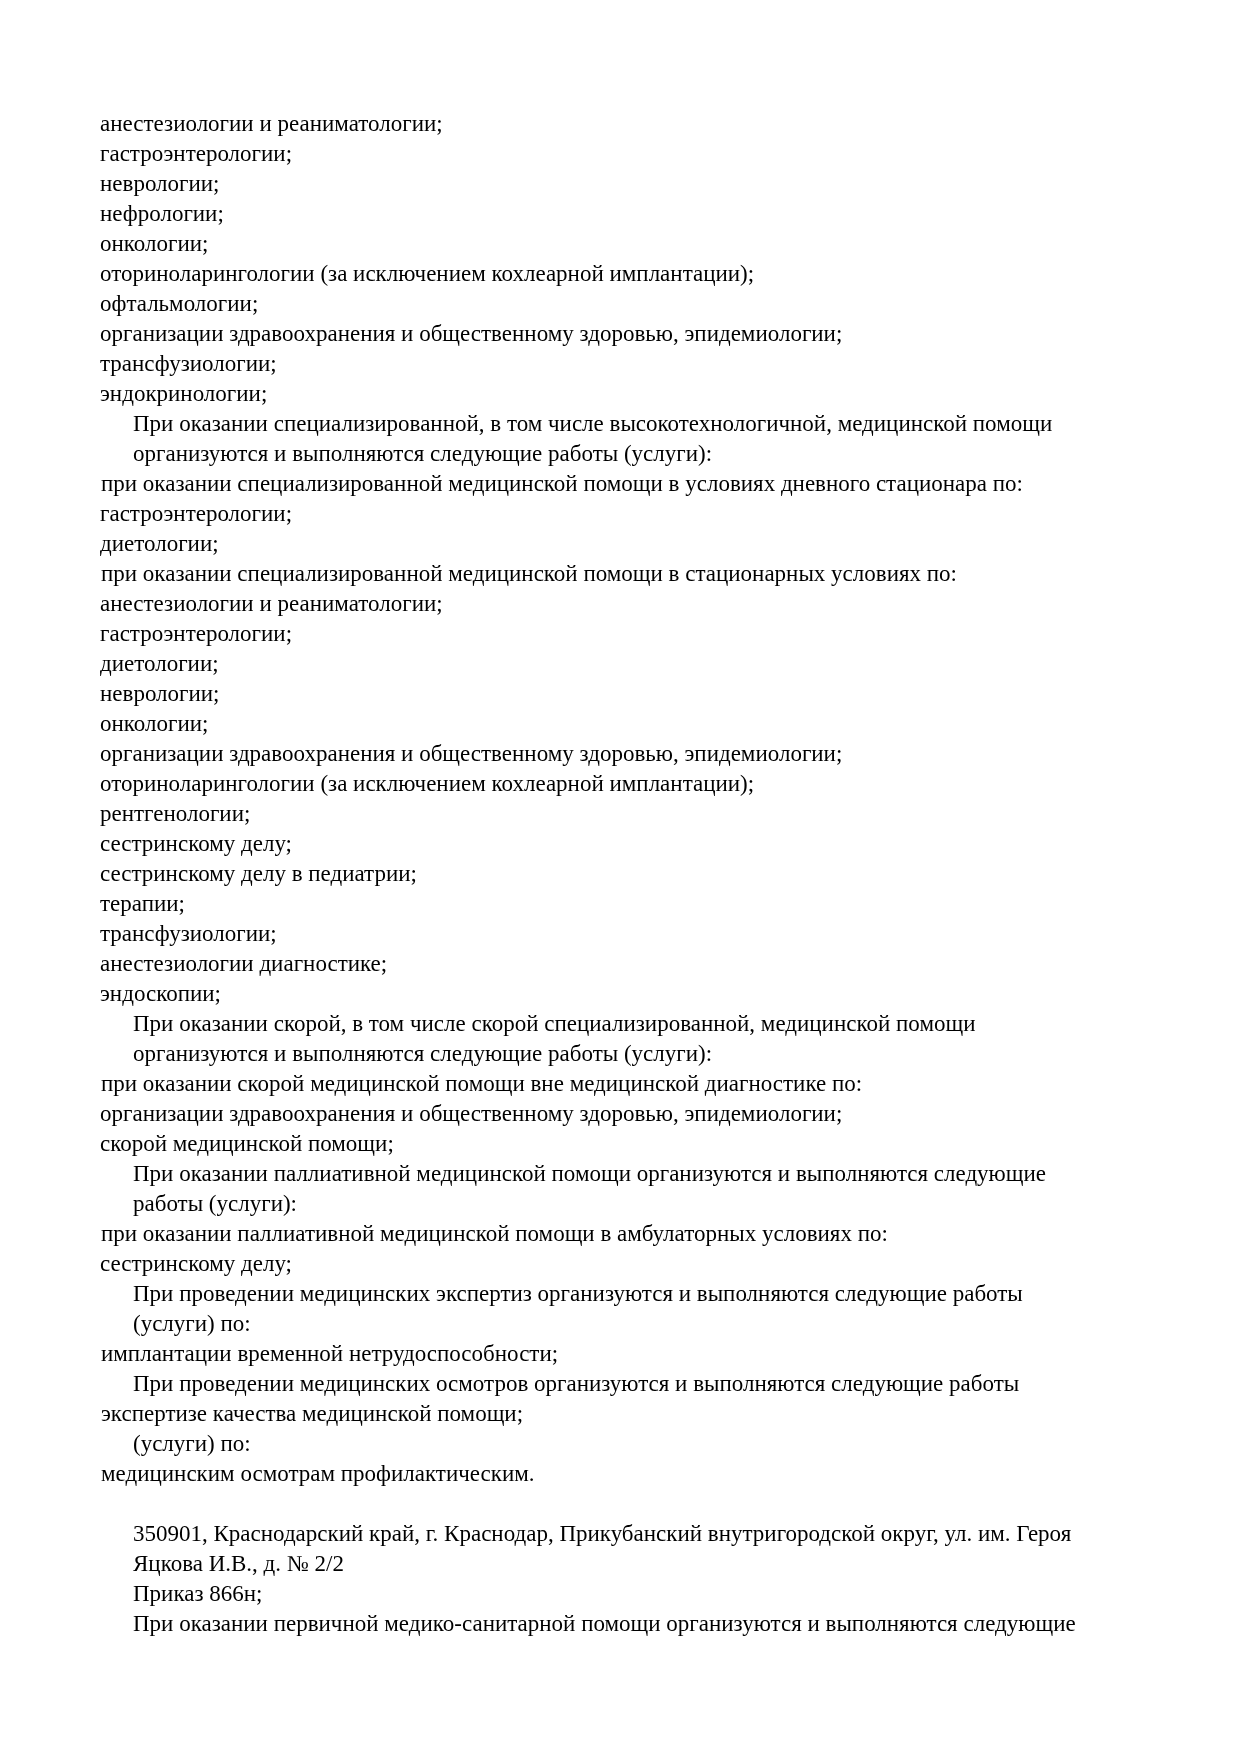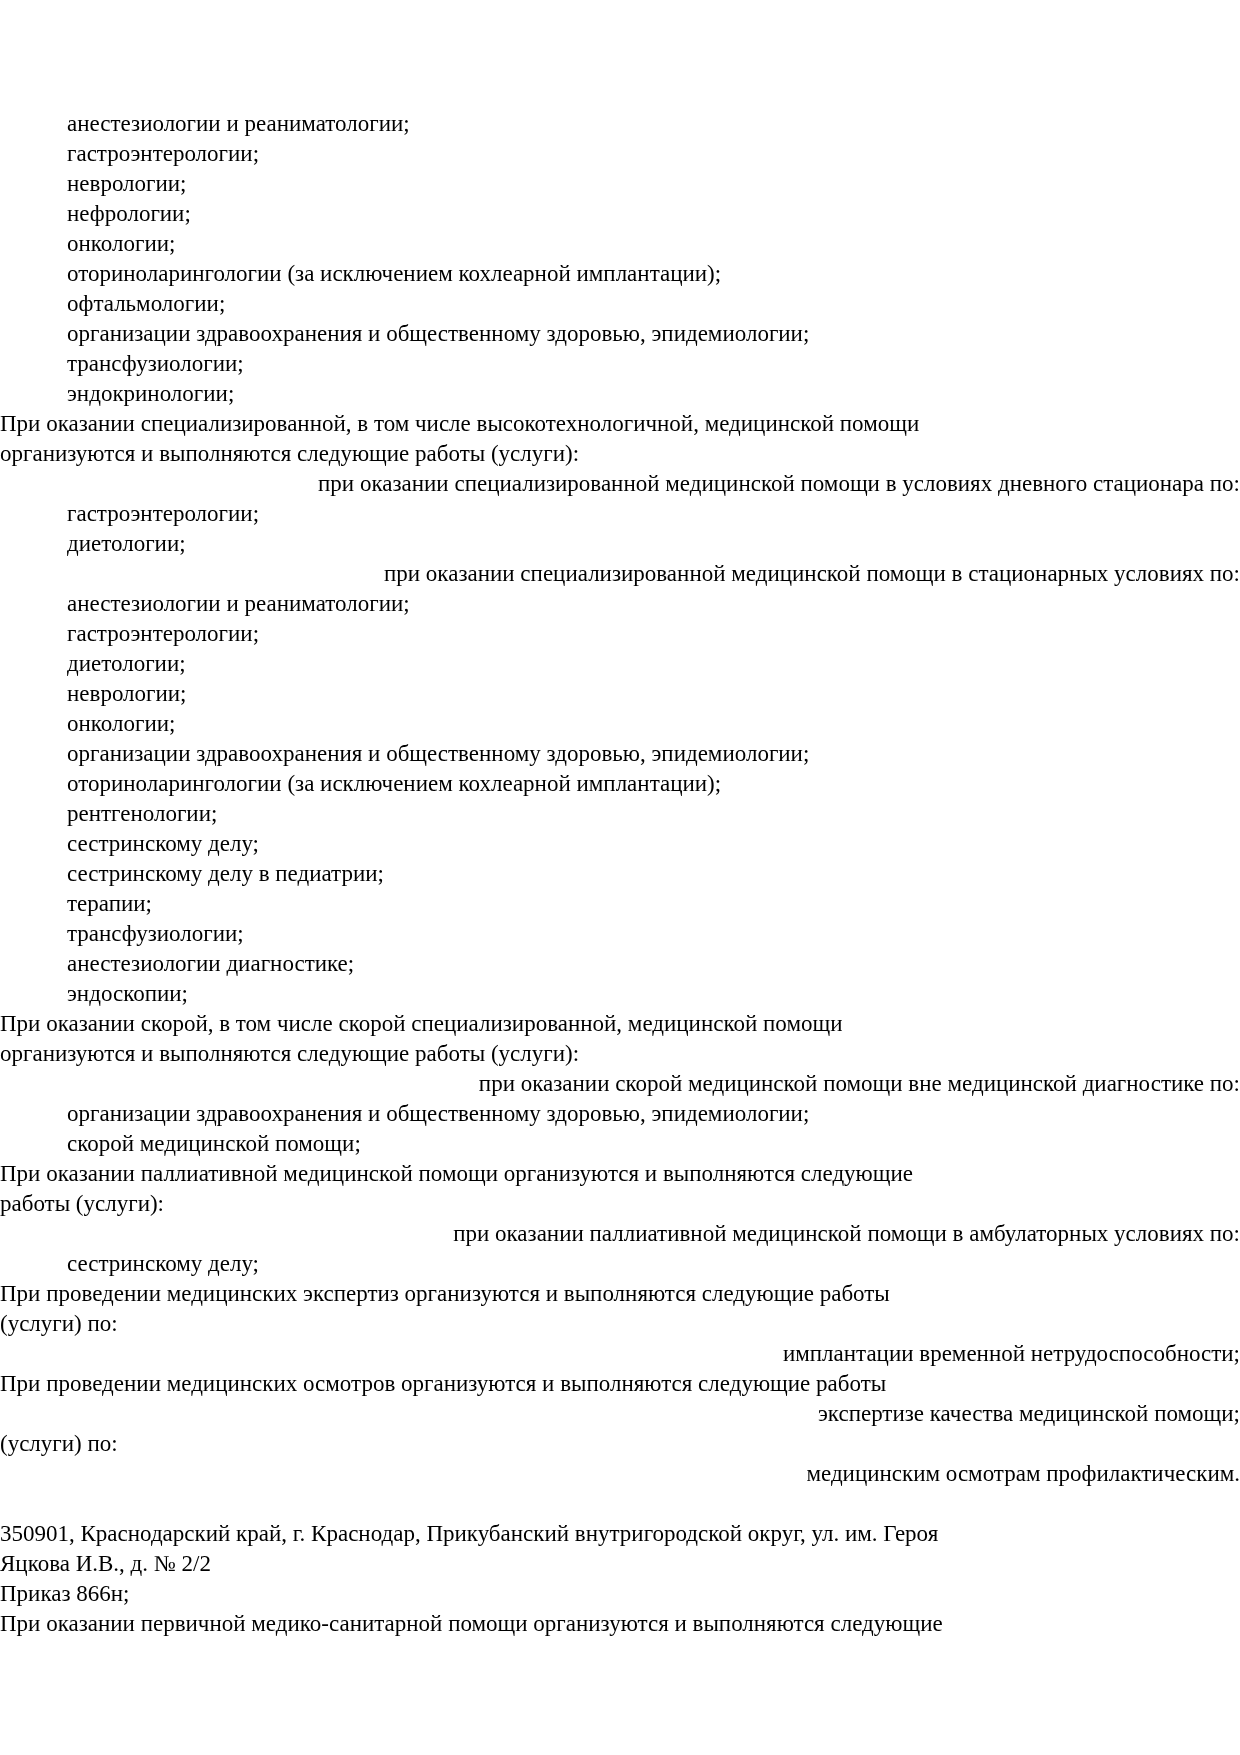--- a/index.html
+++ b/index.html
@@ -21,23 +21,23 @@
     top: 109px;
     left: 0;
     right: 0;
     font-size: 23px;
     line-height: 30px;
   }
   .line {
     height: 30px;
     white-space: pre;
   }
-  .indent-0 { }
-  .indent-1 { padding-left: 71px; text-align: right; }
-  .indent-2 { padding-left: 67px; }
+  .indent-0 { padding-left: 133px; }
+  .indent-1 { padding-left: 101px; }
+  .indent-2 { padding-left: 100px; }
 </style>
 </head>
 <body>
 
 <div class="page">
   <div class="doc">
       <div class="line indent-2">анестезиологии и реаниматологии;</div>
       <div class="line indent-2">гастроэнтерологии;</div>
       <div class="line indent-2">неврологии;</div>
       <div class="line indent-2">нефрологии;</div>

